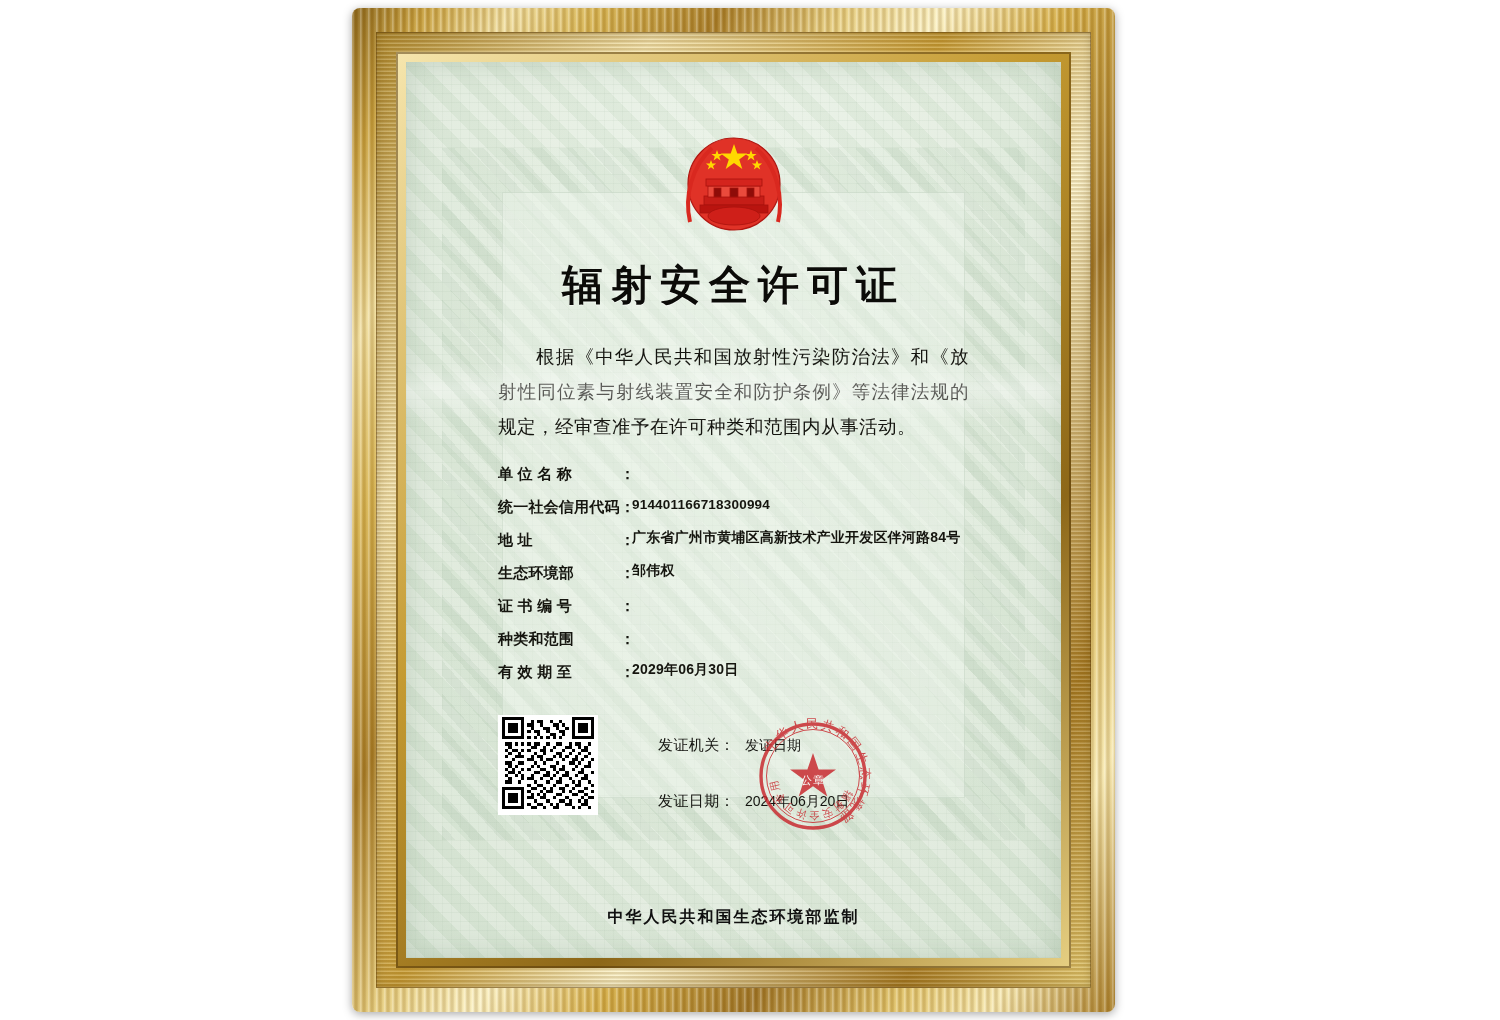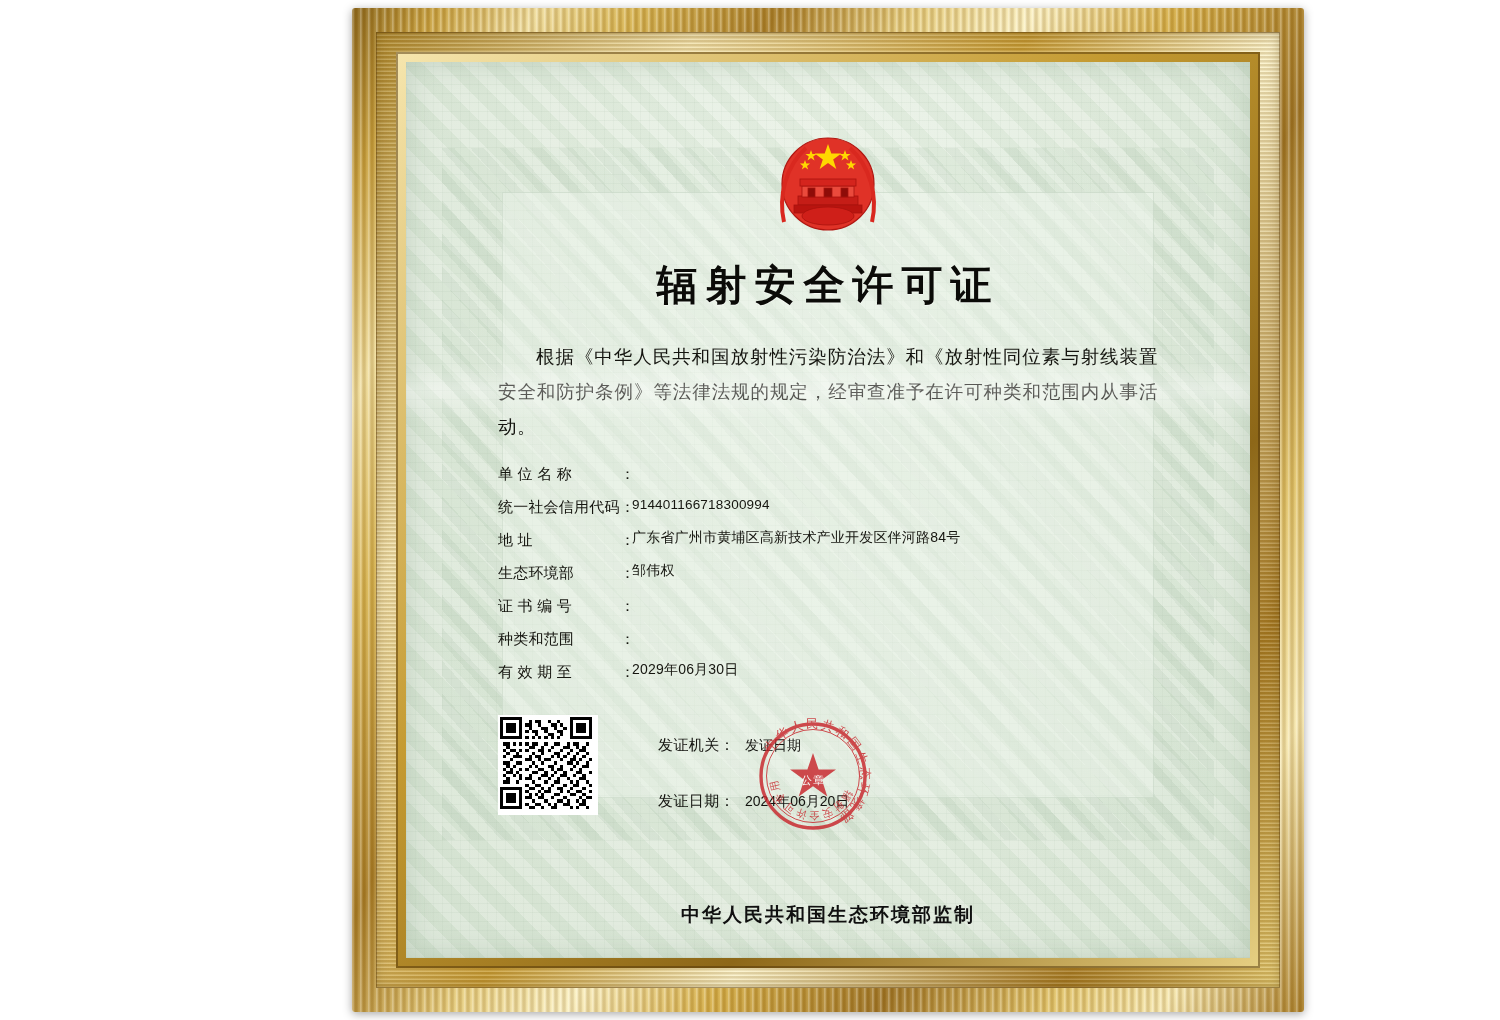--- a/index.html
+++ b/index.html
@@ -17,23 +17,23 @@
     width: 1500px;
     height: 1020px;
     background: #ffffff;
   }
 
   
   .frame-outer {
     position: absolute;
     left: 352px;
     top: 8px;
-    width: 952px;
+    width: 763px;
     height: 1004px;
-    border-radius: 3px;
+    border-radius: 8px;
     background:
       repeating-linear-gradient(90deg,
         rgba(255,255,255,0.30) 0px, rgba(255,255,255,0.30) 1px,
         rgba(120,80,20,0.20) 3px, rgba(120,80,20,0.20) 5px,
         rgba(255,255,255,0.10) 7px, rgba(255,255,255,0.10) 8px),
       linear-gradient(115deg,
         #8a6518 0%, #c9a13c 6%, #f0dd9a 13%, #d8b44e 20%,
         #a87c24 30%, #e8cf7e 40%, #fbf0bf 48%, #d6ae44 58%,
         #9d7221 70%, #e2c468 82%, #f7e8ad 90%, #a87c24 100%);
     box-shadow: 0 2px 10px rgba(0,0,0,0.35);
@@ -163,20 +163,21 @@
     margin: 14px 92px 0 92px;
     font-size: 15px;
     line-height: 31px;
     color: #15150f;
   }
 
   .field-row {
     display: flex;
     align-items: flex-start;
     margin-bottom: 2px;
+    font-weight: bold;
   }
 
   .field-label {
     width: 122px;
     flex: 0 0 122px;
     font-size: 15px;
     letter-spacing: 0.2px;
     white-space: nowrap;
   }
 
@@ -196,20 +197,21 @@
 
   .field-value.small {
     font-size: 13.5px;
   }
 
   
   .footer-block {
     position: relative;
     margin: 26px 92px 16px 92px;
     height: 120px;
+    text-align: center;
   }
 
   .qr {
     position: absolute;
     left: 0;
     top: 2px;
     width: 96px;
     height: 96px;
     background: #fff;
     padding: 2px;
@@ -247,21 +249,21 @@
     pointer-events: none;
   }
 
   
   .bottom-line {
     position: absolute;
     left: 0;
     right: 0;
     bottom: 30px;
     text-align: center;
-    font-size: 19px;
+    font-size: 16px;
     font-weight: bold;
     letter-spacing: 2px;
     color: #101010;
     font-family: "Liberation Serif", "DejaVu Serif", serif;
     z-index: 6;
   }
 
   
   .crease {
     position: absolute;

